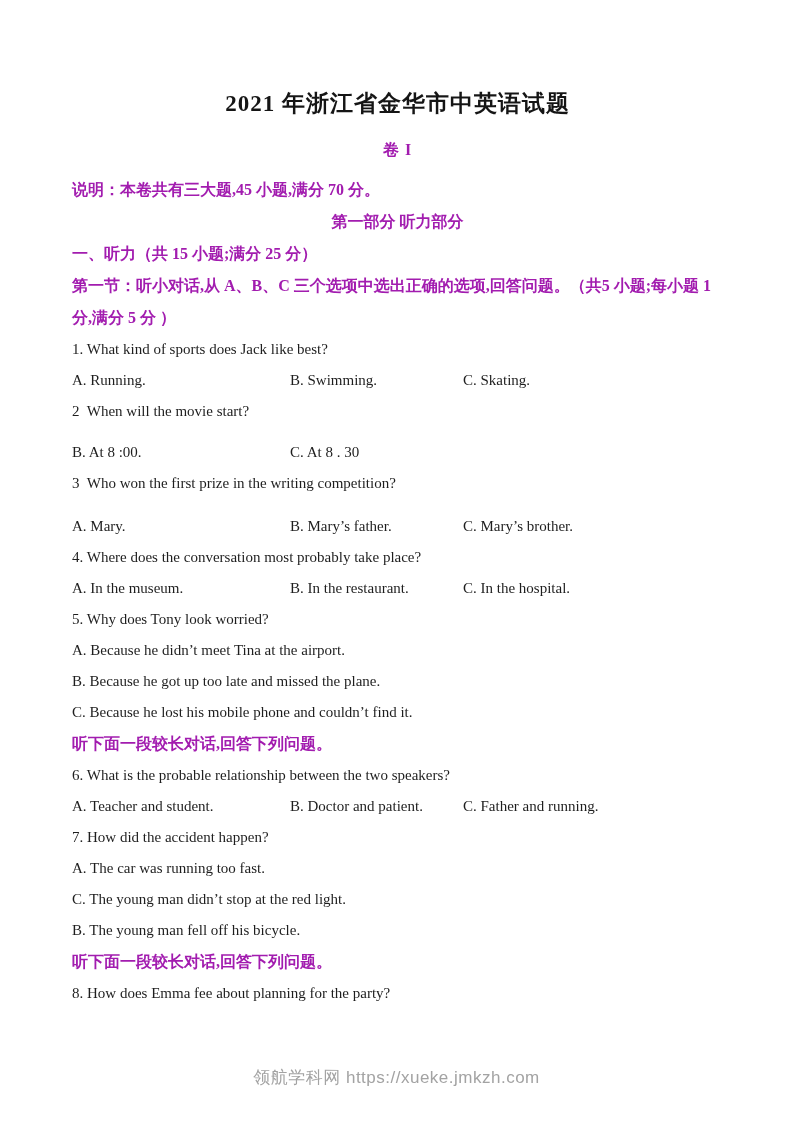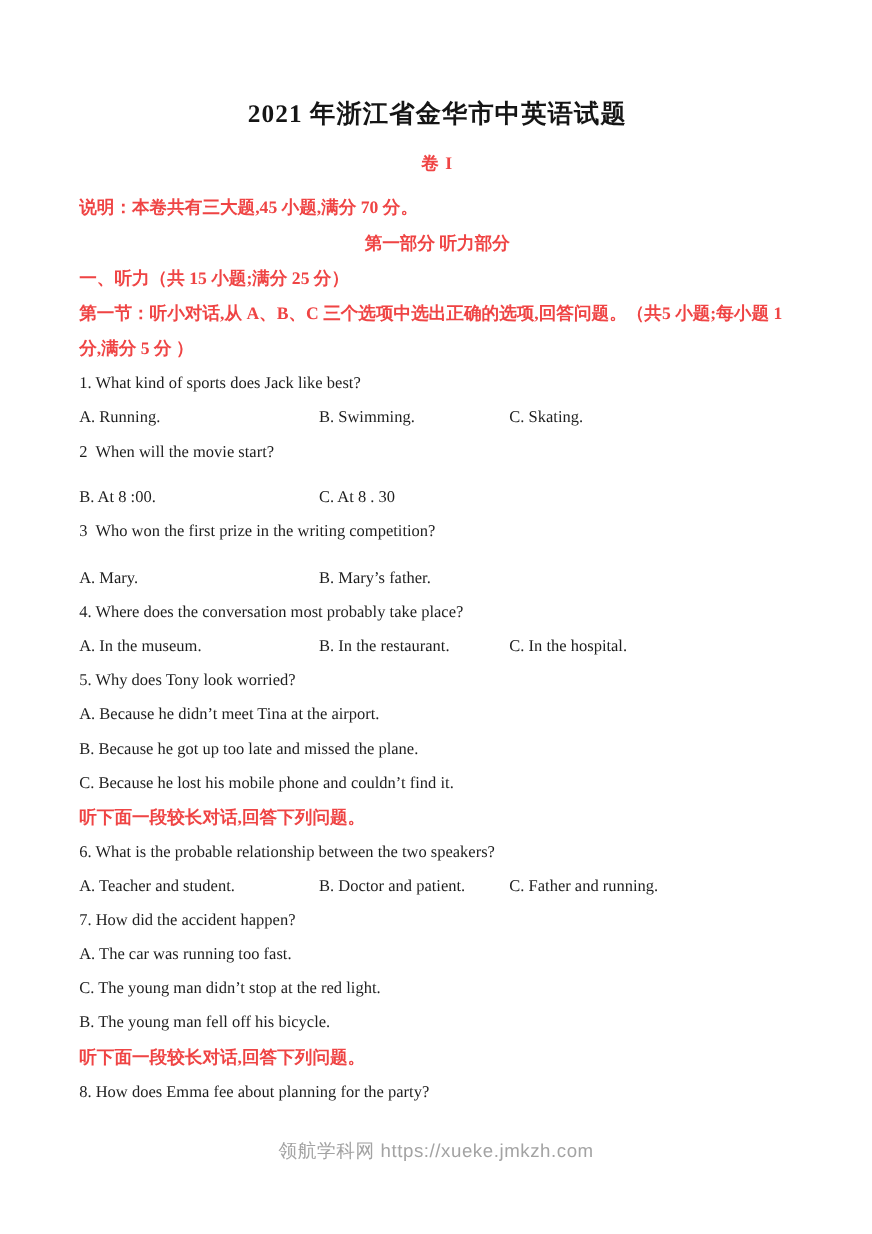--- a/index.html
+++ b/index.html
@@ -10,39 +10,39 @@
     color:#1e1e1e;
     overflow:hidden;
   }
   .page { position:relative; width:793px; height:1122px; background:#fff; }
   .content { padding:88px 70px 0 72px; }
 
   .title {
     font-size:23px; font-weight:bold; text-align:center;
     line-height:32px; letter-spacing:1px; color:#151515;
   }
-  .cn { font-weight:bold; font-size:16px; line-height:32px; color:#ef4444; }
+  .cn { font-weight:bold; font-size:16px; line-height:32px; color:#a21caf; }
   .center { text-align:center; }
   .volume { margin-top:14px; letter-spacing:1px; }
   .note { margin-top:8px; }
 
   .en { font-size:15px; line-height:31px; white-space:pre-wrap; }
 
   .opts {
     display:grid;
     grid-template-columns:218px 173px auto;
     font-size:15px; line-height:31px;
   }
   .opts span { white-space:pre-wrap; }
 
   .gap10 { margin-top:10px; }
   .gap12 { margin-top:12px; }
 
   .footer {
-    position:absolute; top:1035px; left:0; right:0;
+    position:absolute; top:1066px; left:0; right:0;
     text-align:center;
     font-family:"Liberation Sans","DejaVu Sans",sans-serif;
     font-size:17px; color:#a3a3a3; letter-spacing:0.5px;
   }
 </style>
 </head>
 <body>
 
 <div class="page">
   <div class="content">
@@ -65,20 +65,21 @@
     <p class="en">2  When will the movie start?</p>
     <div class="opts gap10">
       <span>B. At 8 :00.</span>
       <span>C. At 8 . 30</span>
     </div>
 
     <p class="en">3  Who won the first prize in the writing competition?</p>
     <div class="opts gap12">
       <span>A. Mary.</span>
       <span>B. Mary’s father.</span>
+      <span>C. Mary’s brother.</span>
     </div>
 
     <p class="en">4. Where does the conversation most probably take place?</p>
     <div class="opts">
       <span>A. In the museum.</span>
       <span>B. In the restaurant.</span>
       <span>C. In the hospital.</span>
     </div>
 
     <p class="en">5. Why does Tony look worried?</p>

